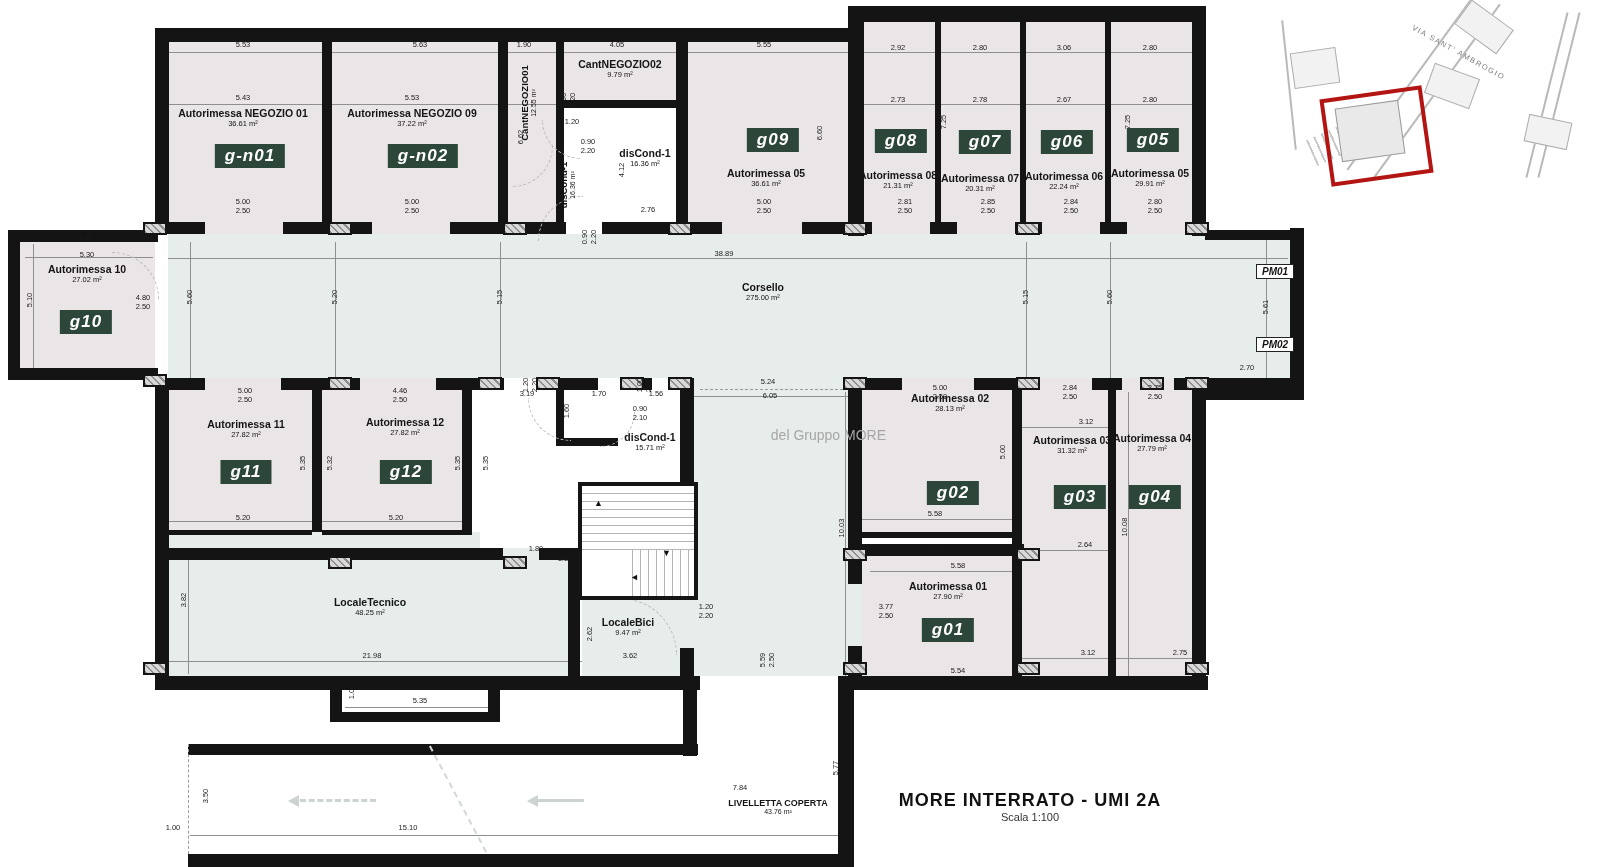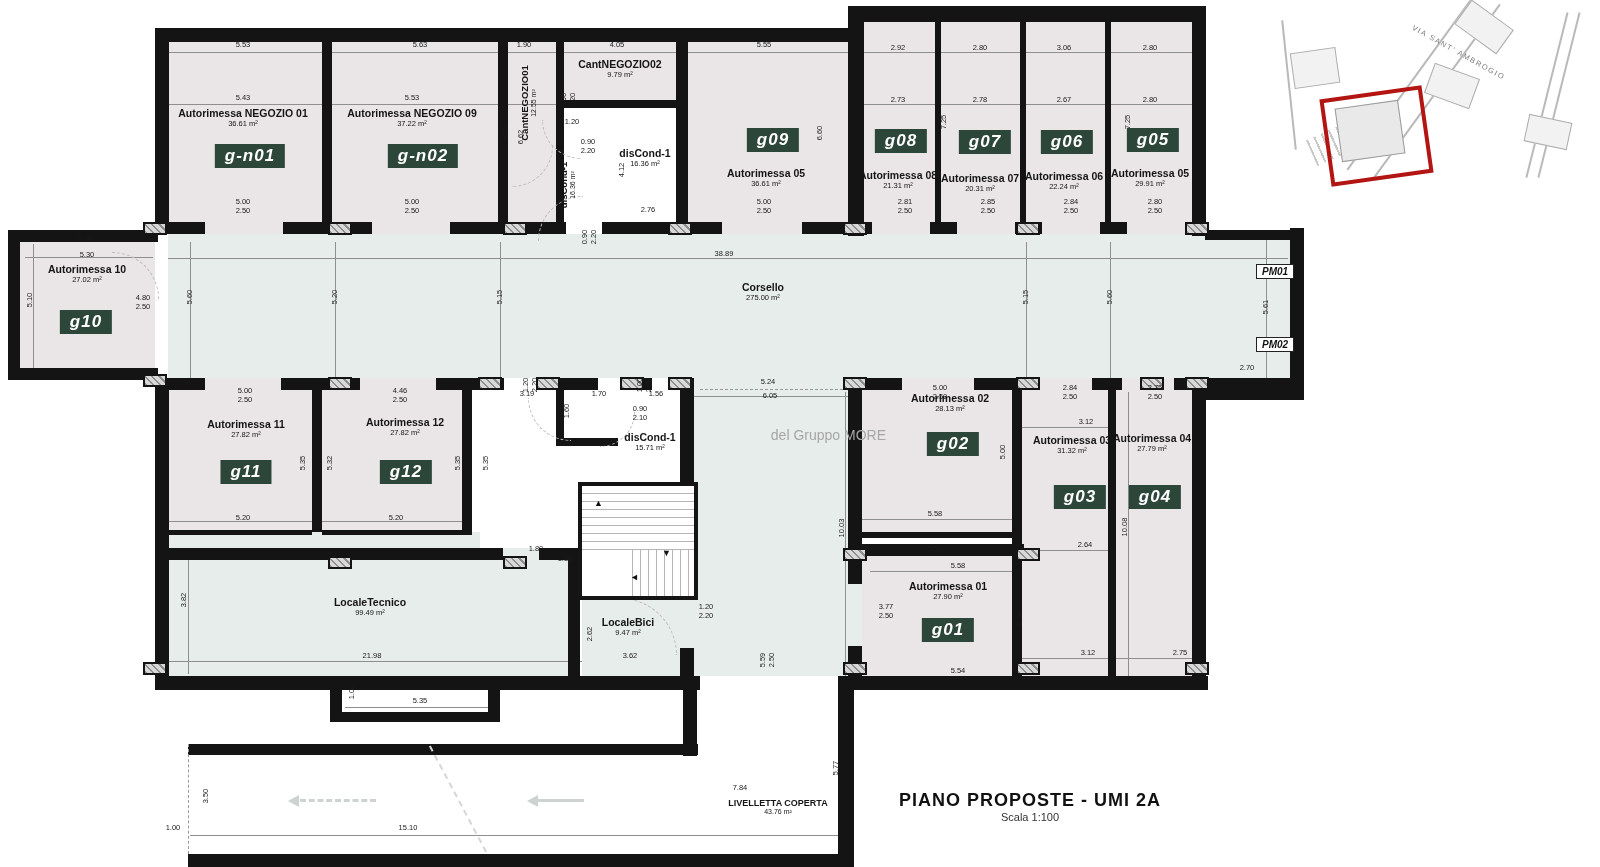--- a/index.html
+++ b/index.html
@@ -423,52 +423,52 @@
   <div class="rlabel" style="left:1152px;top:432px">
     <div class="nm">Autorimessa 04</div>
     <div class="ar">27.79 m²</div>
   </div>
   <div class="rlabel" style="left:948px;top:580px">
     <div class="nm">Autorimessa 01</div>
     <div class="ar">27.90 m²</div>
   </div>
   <div class="rlabel" style="left:370px;top:596px">
     <div class="nm">LocaleTecnico</div>
-    <div class="ar">99.49 m²</div>
+    <div class="ar">48.25 m²</div>
   </div>
   <div class="rlabel" style="left:628px;top:616px">
     <div class="nm">LocaleBici</div>
     <div class="ar">9.47 m²</div>
   </div>
   <div class="rlabel" style="left:778px;top:798px">
     <div class="nm" style="font-size:9px">LIVELLETTA COPERTA</div>
     <div class="ar" style="font-size:7px">43.76 m²</div>
   </div>
 
   <div class="tag" style="left:250px;top:144px">g-n01</div>
   <div class="tag" style="left:423px;top:144px">g-n02</div>
   <div class="tag" style="left:773px;top:128px">g09</div>
   <div class="tag" style="left:901px;top:129px">g08</div>
   <div class="tag" style="left:985px;top:130px">g07</div>
   <div class="tag" style="left:1067px;top:130px">g06</div>
   <div class="tag" style="left:1153px;top:128px">g05</div>
   <div class="tag" style="left:86px;top:310px">g10</div>
   <div class="tag" style="left:246px;top:460px">g11</div>
   <div class="tag" style="left:406px;top:460px">g12</div>
-  <div class="tag" style="left:953px;top:432px">g02</div>
+  <div class="tag" style="left:953px;top:481px">g02</div>
   <div class="tag" style="left:1080px;top:485px">g03</div>
   <div class="tag" style="left:1155px;top:485px">g04</div>
   <div class="tag" style="left:948px;top:618px">g01</div>
 
   <div class="pm" style="left:1256px;top:264px">PM01</div>
   <div class="pm" style="left:1256px;top:337px">PM02</div>
 
   <div class="wm2">del Gruppo MORE</div>
 
-  <div class="titleMain">PIANO PROPOSTE - UMI 2A</div>
+  <div class="titleMain">MORE INTERRATO - UMI 2A</div>
   <div class="titleScale">Scala 1:100</div>
 
   <div class="inset">
     <div class="st" style="left:130px;top:-20px;width:2px;height:210px;transform:rotate(36deg)"></div>
     <div class="st" style="left:158px;top:-16px;width:2px;height:214px;transform:rotate(36deg)"></div>
     <div class="st" style="left:268px;top:10px;width:2px;height:170px;transform:rotate(14deg)"></div>
     <div class="st" style="left:280px;top:10px;width:2px;height:170px;transform:rotate(14deg)"></div>
     <div class="st" style="left:10px;top:20px;width:2px;height:130px;transform:rotate(-6deg)"></div>
     <div class="bld" style="left:14px;top:50px;width:44px;height:34px;transform:rotate(-8deg)"></div>
     <div class="bld" style="left:180px;top:12px;width:50px;height:28px;transform:rotate(36deg)"></div>

